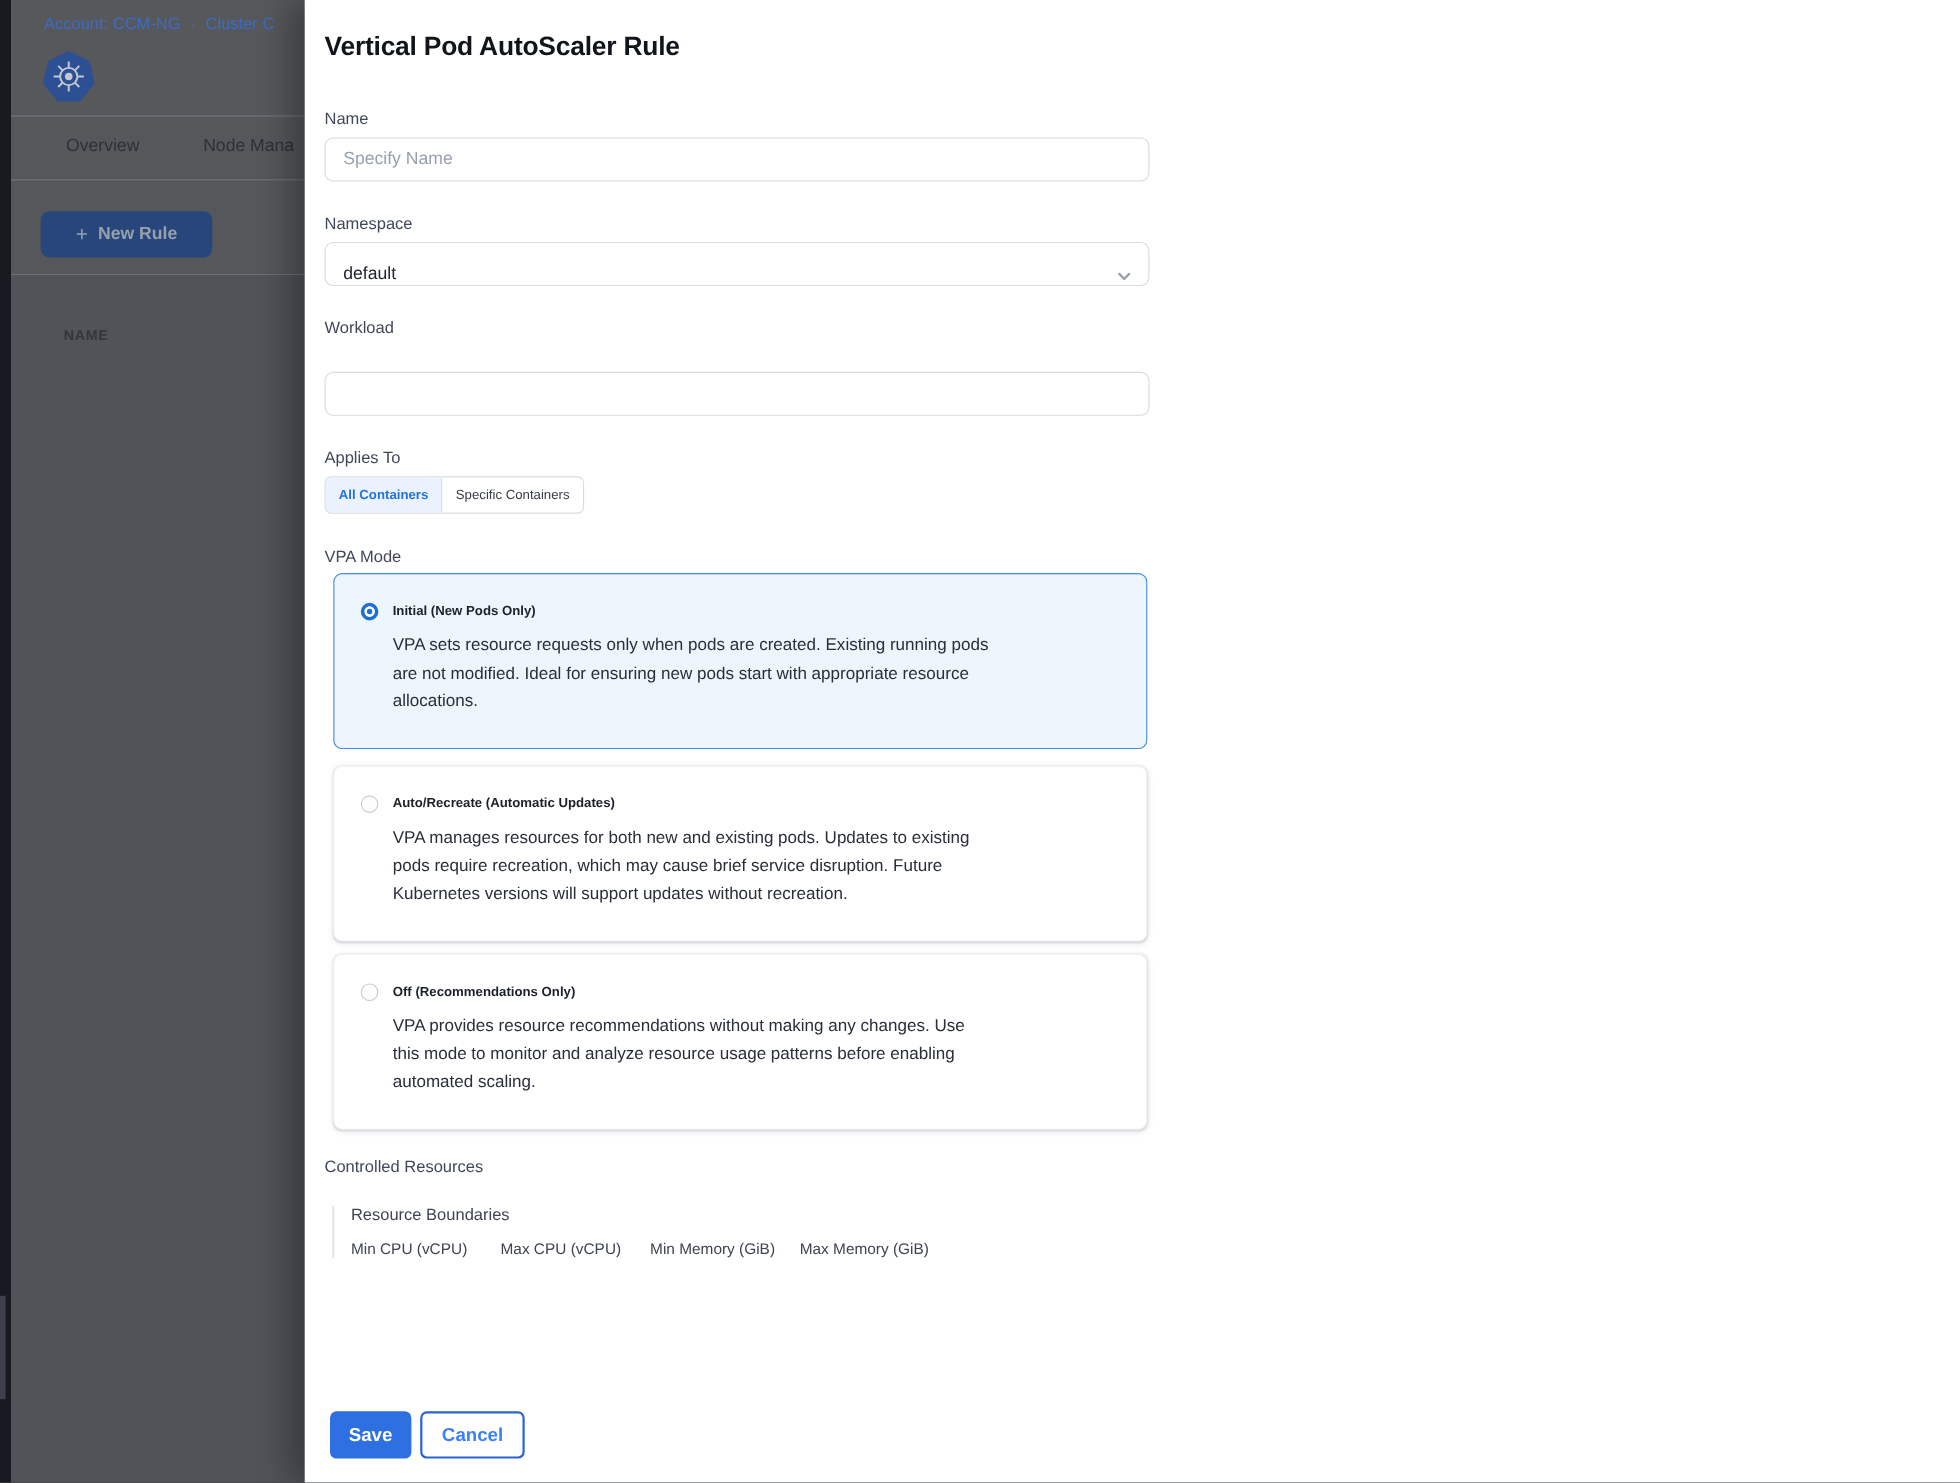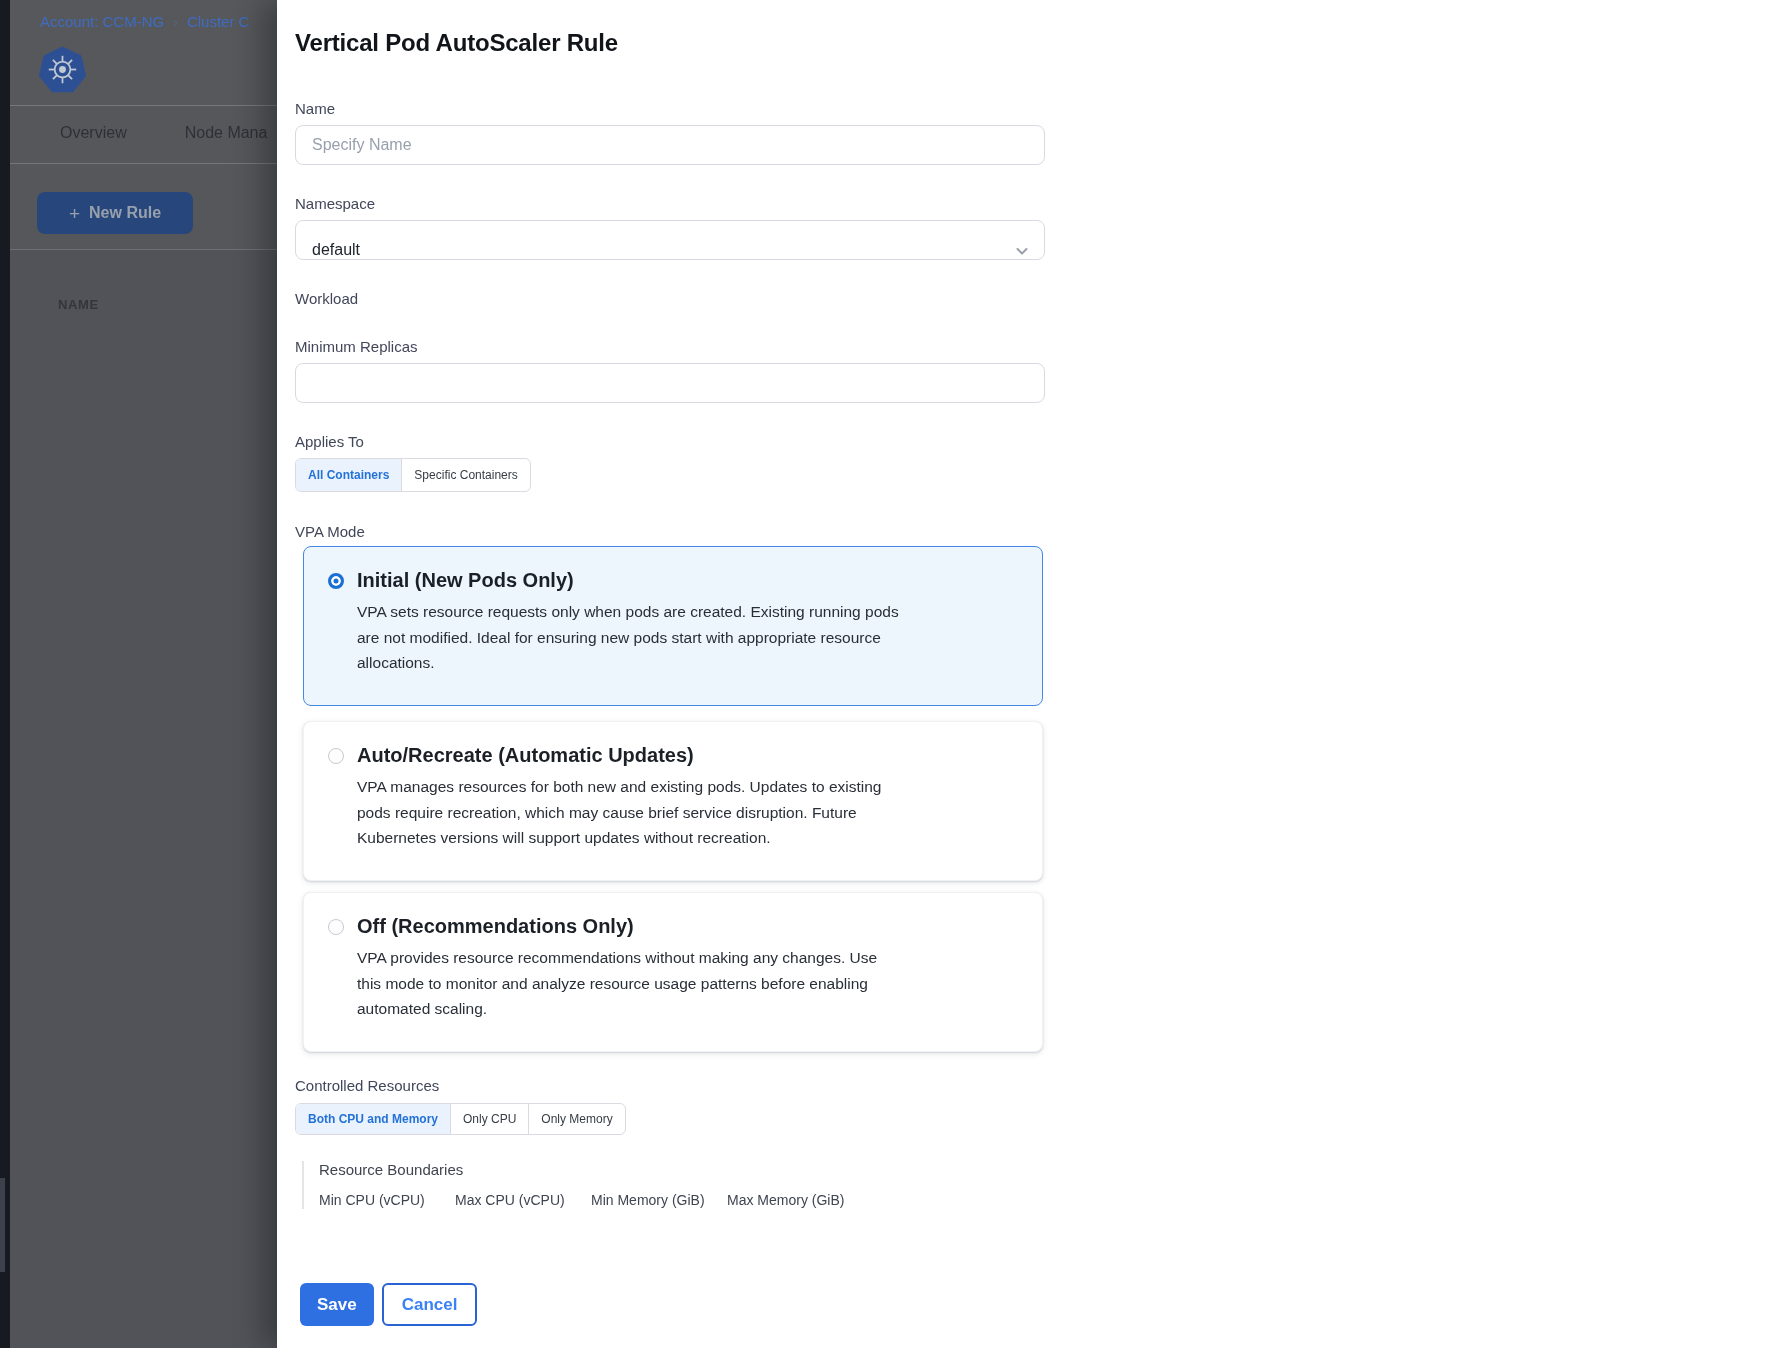--- a/index.html
+++ b/index.html
@@ -50,21 +50,21 @@
   .vpa-cards{margin-top:5px;}
   .vpa-card{width:740px;margin-left:8px;border-radius:8px;padding:25px 24px 0 24px;height:160px;cursor:pointer;}
   .card-selected{background:#edf5fd;border:1.5px solid #4389e4;}
   .card-plain{background:#fff;border:1px solid #f0f1f4;box-shadow:0 1px 2px rgba(25,35,55,.14),0 2px 6px rgba(25,35,55,.10);}
   .card2{margin-top:15px;}
   .card3{margin-top:11px;}
   .card-head{display:flex;align-items:center;gap:13px;}
   .radio{width:16px;height:16px;border-radius:50%;flex:0 0 auto;}
   .radio-on{background:#1c6fd4;border:3px solid #1c6fd4;box-shadow:inset 0 0 0 2.5px #fff;}
   .radio-off{background:#fdfdfe;border:1.5px solid #c6cad2;}
-  .card-title{font-size:20px;line-height:17px;font-weight:600;color:#1b2027;}
+  .card-title{font-size:12px;line-height:17px;font-weight:600;color:#1b2027;}
   .card-desc{margin:10px 0 0 29px;max-width:548px;font-size:15.5px;line-height:25.5px;color:#292e37;}
 
   .boundaries{margin-top:26px;margin-left:7px;border-left:2px solid #e3e5e9;padding-left:15px;}
   .boundaries-title{font-size:15px;line-height:18px;font-weight:500;color:#3f4450;}
   .boundaries-cols{margin-top:12px;display:flex;}
   .bcol{width:136px;font-size:14px;line-height:18px;font-weight:500;color:#3f4450;white-space:nowrap;}
 
   .drawer-footer{position:absolute;left:23px;top:1283px;display:flex;gap:8px;}
   .btn{height:43px;border-radius:6px;display:flex;align-items:center;justify-content:center;font-size:17px;font-weight:700;cursor:pointer;}
   .btn-save{background:#2e70e2;color:#ffffff;padding:0 17px;}
@@ -137,21 +137,20 @@
             <polyline points="3.5,6 8,10.5 12.5,6" fill="none" stroke="#9aa0ab" stroke-width="2" stroke-linecap="round" stroke-linejoin="round"></polyline>
           </svg>
         </div>
       </div>
 
       <div class="form-group">
         <label class="field-label">Workload</label>
       </div>
 
       <div class="form-group">
-        <label class="field-label">Minimum Replicas</label>
         <input class="text-input" type="text" style="">
       </div>
 
       <div class="form-group">
         <label class="field-label">Applies To</label>
         <div class="segmented">
           <div class="segment selected">All Containers</div>
           <div class="segment">Specific Containers</div>
         </div>
       </div>
@@ -182,25 +181,20 @@
               <div class="card-title">Off (Recommendations Only)</div>
             </div>
             <div class="card-desc">VPA provides resource recommendations without making any changes. Use this mode to monitor and analyze resource usage patterns before enabling automated scaling.</div>
           </div>
 
         </div>
       </div>
 
       <div class="form-group" style="margin-top:25px;">
         <label class="field-label">Controlled Resources</label>
-        <div class="segmented small">
-          <div class="segment selected">Both CPU and Memory</div>
-          <div class="segment">Only CPU</div>
-          <div class="segment">Only Memory</div>
-        </div>
       </div>
 
       <div class="boundaries">
         <div class="boundaries-title">Resource Boundaries</div>
         <div class="boundaries-cols">
           <div class="bcol">Min CPU (vCPU)</div>
           <div class="bcol">Max CPU (vCPU)</div>
           <div class="bcol">Min Memory (GiB)</div>
           <div class="bcol">Max Memory (GiB)</div>
         </div>

